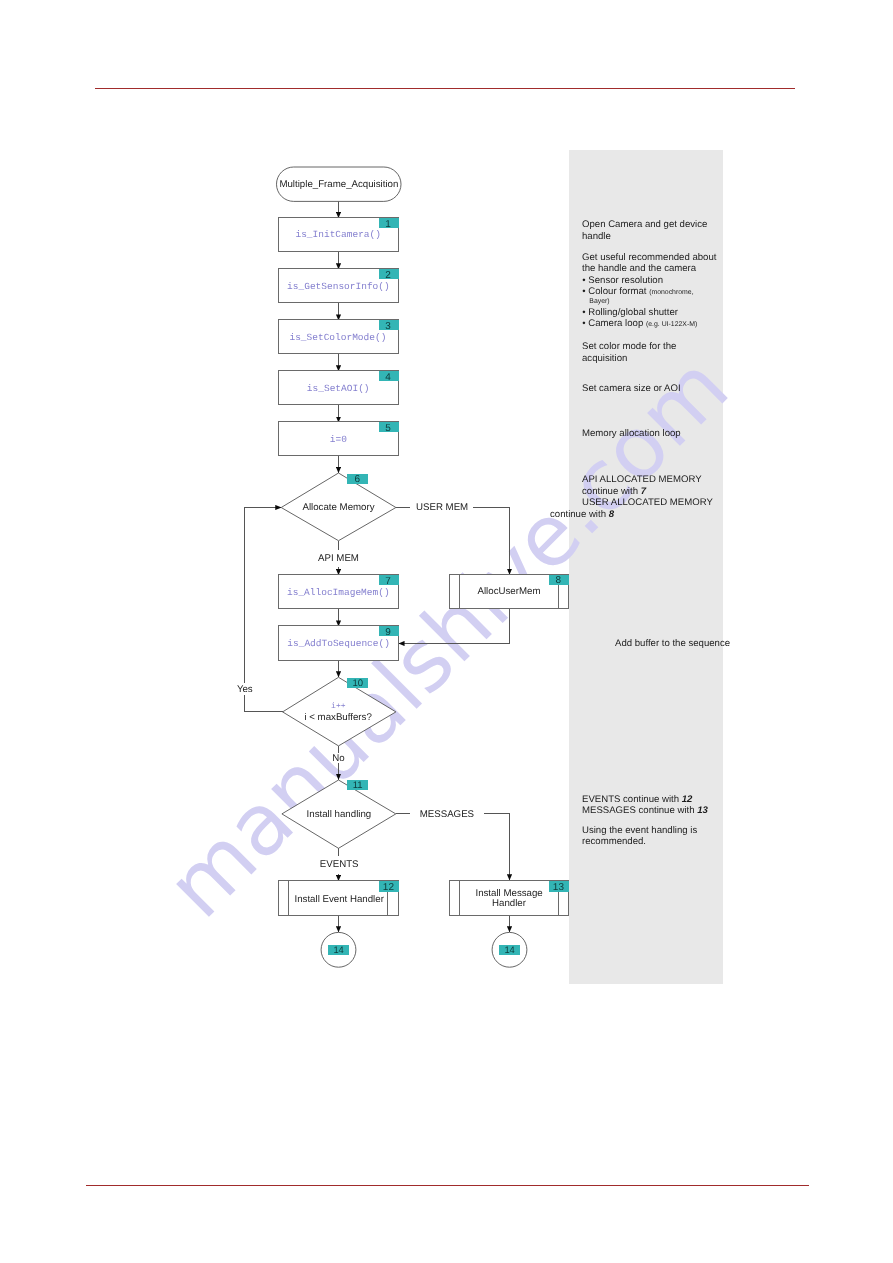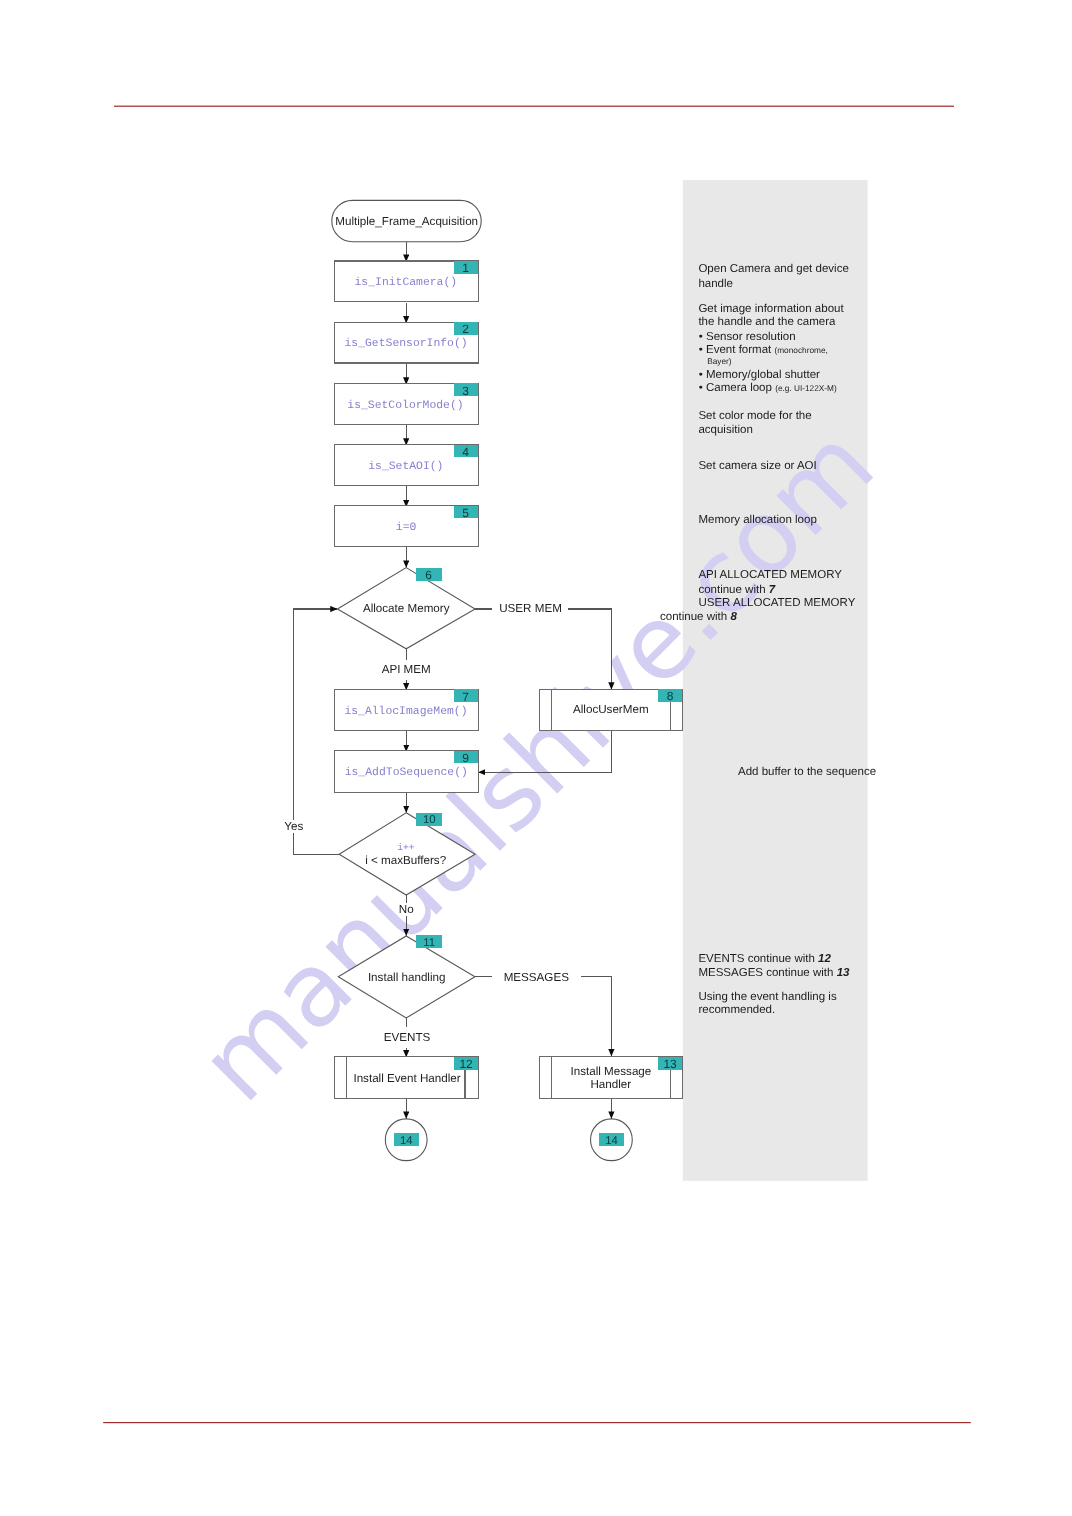--- a/index.html
+++ b/index.html
@@ -28,27 +28,27 @@
 
   <svg id="watermark" viewBox="0 0 893 1263">
     <text x="203.5" y="922.2" transform="rotate(-45 203.5 922.2)" text-anchor="start" font-family="DejaVu Sans, sans-serif" font-size="84.7" fill="#d2cff2">manualshive.com</text>
   </svg>
 
   <div id="panel-text" style="left:0;top:0;width:893px;height:1263px;">
 
     <div class="pt" style="left:582px;top:219.4px;"><span>Open Camera and get device</span></div>
     <div class="pt" style="left:582px;top:230.9px;"><span>handle</span></div>
 
-    <div class="pt" style="left:582px;top:251.9px;"><span>Get image information about</span></div>
+    <div class="pt" style="left:582px;top:251.9px;"><span>Get useful recommended about</span></div>
     <div class="pt" style="left:582px;top:263.4px;"><span>the handle and the camera</span></div>
 
     <div class="pt bul" style="left:582.3px;top:274.8px;">•&nbsp;<span>Sensor resolution</span></div>
-    <div class="pt bul" style="left:582.3px;top:286.3px;">•&nbsp;<span>Event format</span> <span class="sm">(monochrome,</span></div>
+    <div class="pt bul" style="left:582.3px;top:286.3px;">•&nbsp;<span>Colour format</span> <span class="sm">(monochrome,</span></div>
     <div class="pt bul" style="left:589.3px;top:295.1px;"><span class="sm">Bayer)</span></div>
-    <div class="pt bul" style="left:582.3px;top:307.0px;">•&nbsp;<span>Memory/global shutter</span></div>
+    <div class="pt bul" style="left:582.3px;top:307.0px;">•&nbsp;<span>Rolling/global shutter</span></div>
     <div class="pt bul" style="left:582.3px;top:318.4px;">•&nbsp;<span>Camera loop</span> <span class="sm">(e.g. UI-122X-M)</span></div>
 
     <div class="pt" style="left:582px;top:341.4px;"><span>Set color mode for the</span></div>
     <div class="pt" style="left:582px;top:352.9px;"><span>acquisition</span></div>
 
     <div class="pt" style="left:582px;top:383.2px;"><span>Set camera size or AOI</span></div>
 
     <div class="pt" style="left:582px;top:428.0px;"><span>Memory allocation loop</span></div>
 
     <div class="pt" style="left:582px;top:474.2px;"><span>API ALLOCATED MEMORY</span></div>

